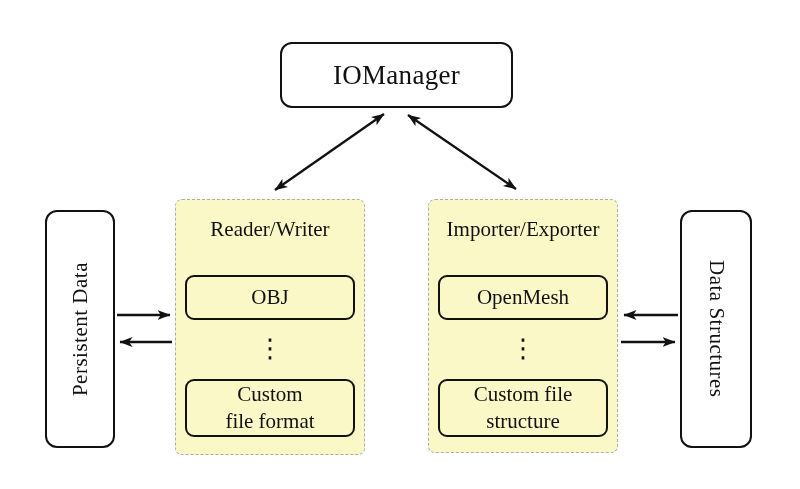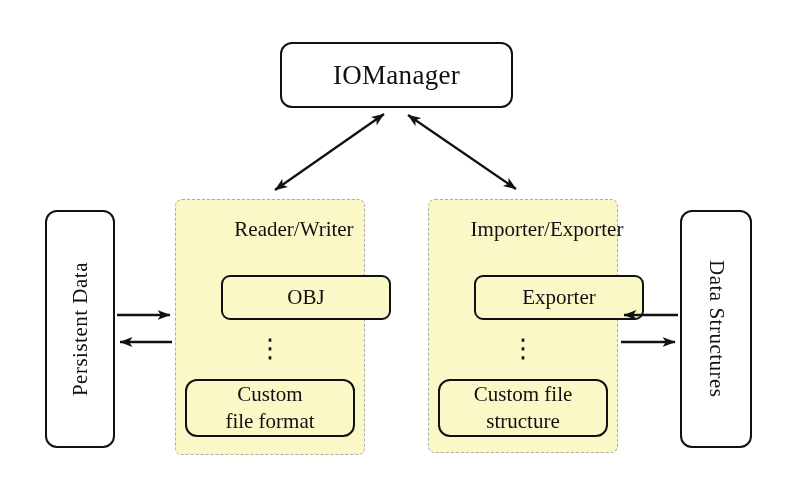--- a/index.html
+++ b/index.html
@@ -53,40 +53,39 @@
   .panel-left  { left: 175px; top: 199px; width: 190px; height: 256px; }
   .panel-right { left: 428px; top: 199px; width: 190px; height: 254px; padding-left: 18px; }
 
   .panel-title {
     position: absolute;
     top: 17px;
     left: 0;
     width: 100%;
     text-align: center;
     font-size: 21px;
-    margin-left: 24px;
   }
 
   .innerbox {
     position: absolute;
     left: 9px;
     width: 170px;
     background: var(--panel-fill, #FBF8C8);
     border: 2.5px solid var(--outline, #111111);
     border-radius: 9px;
     display: flex;
     align-items: center;
     justify-content: center;
     text-align: center;
     font-size: 21px;
     line-height: 27px;
     white-space: pre-line;
   }
-  .ib-top    { top: 75px;  height: 45px; margin-left: 36px; }
-  .ib-bottom { top: 179px; height: 58px; border-radius: 12px; }
+  .ib-top    { top: 75px;  height: 45px; }
+  .ib-bottom { top: 179px; height: 58px; }
 
   .dots {
     position: absolute;
     top: 128px;
     left: 0;
     width: 100%;
     height: 42px;
     display: flex;
     align-items: center;
     justify-content: center;
@@ -128,19 +127,19 @@
   <div class="panel panel-left">
     <div class="panel-title">Reader/Writer</div>
     <div class="innerbox ib-top">OBJ</div>
     <div class="dots">⋮</div>
     <div class="innerbox ib-bottom">Custom
 file format</div>
   </div>
 
   <div class="panel panel-right">
     <div class="panel-title">Importer/Exporter</div>
-    <div class="innerbox ib-top">Exporter</div>
+    <div class="innerbox ib-top">OpenMesh</div>
     <div class="dots">⋮</div>
     <div class="innerbox ib-bottom">Custom file
 structure</div>
   </div>
 
 </div>
 
 </body></html>

